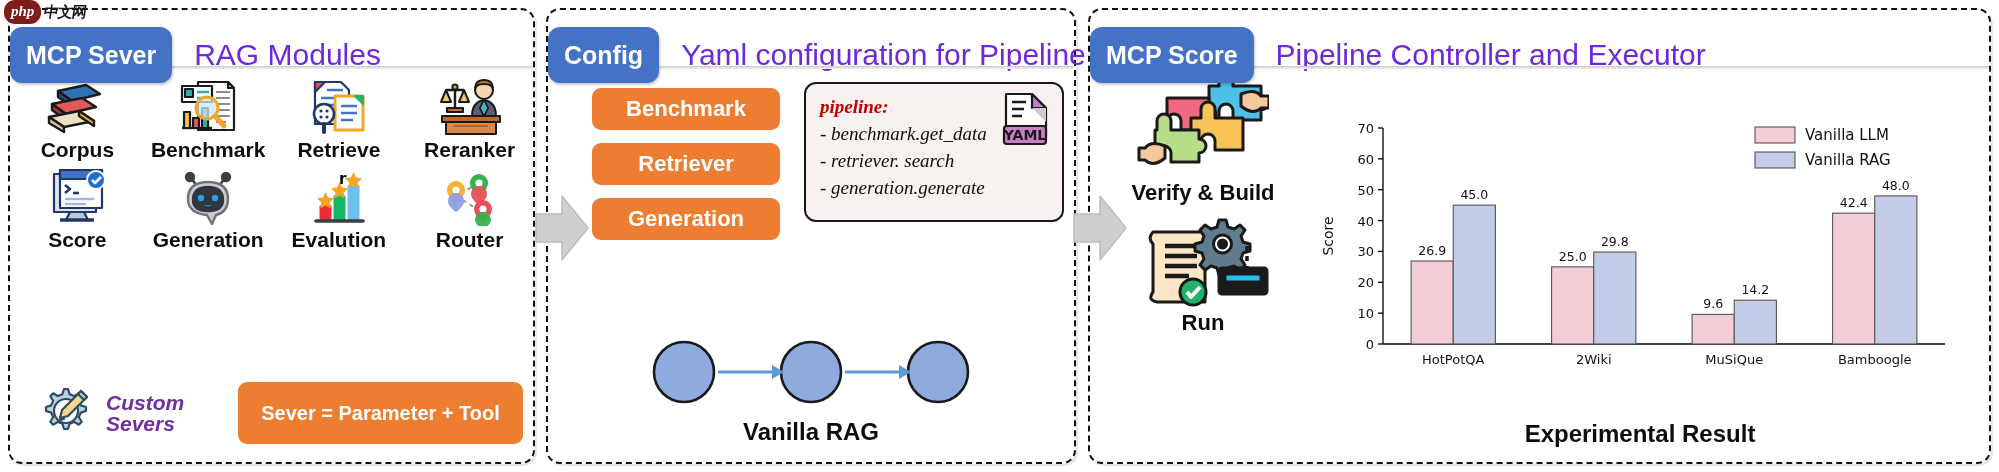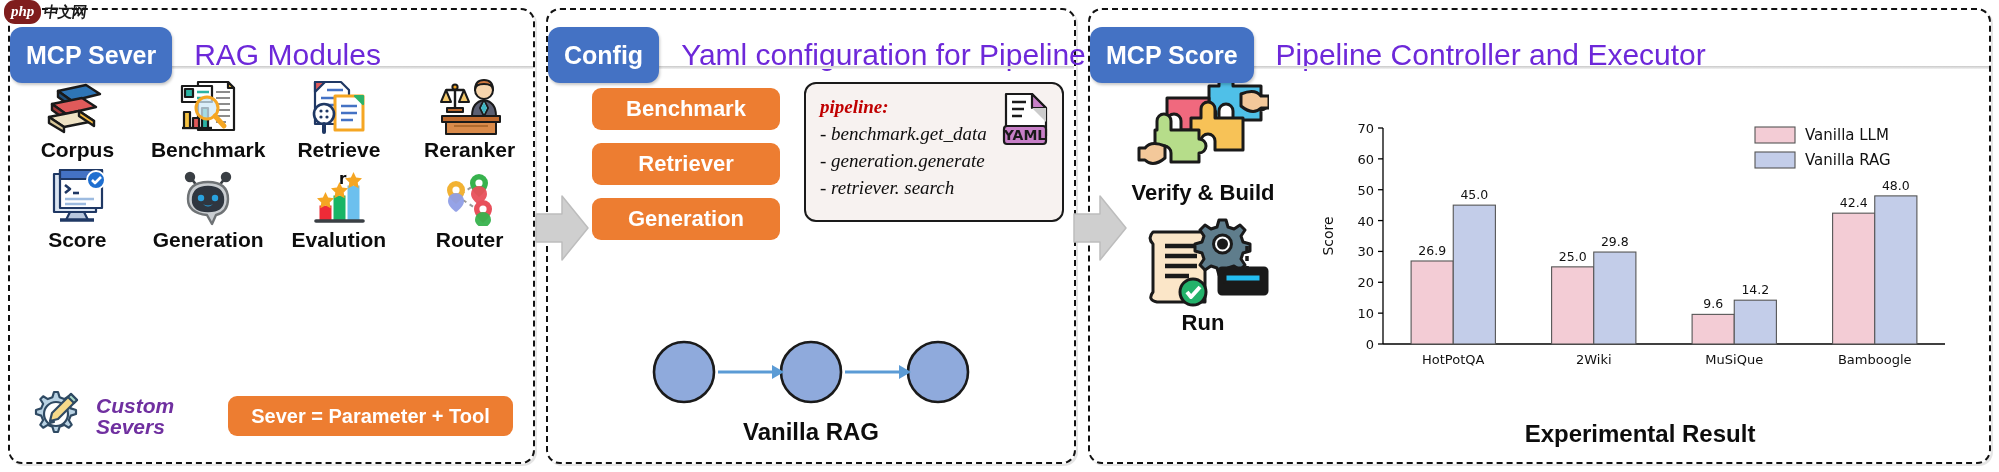--- a/index.html
+++ b/index.html
@@ -96,36 +96,36 @@
   }
   .module .mod-icon {
     height: 58px; display: flex; align-items: flex-end; justify-content: center;
   }
   .module .mod-label {
     font-size: 21px; font-weight: bold; color: #0d0d0d;
     white-space: nowrap;
   }
 
   .custom-row {
-    position: absolute; left: 16px; bottom: 18px;
+    position: absolute; left: 26px; bottom: 18px;
     width: calc(100% - 36px);
     display: flex; align-items: center; gap: 12px;
   }
   .custom-label {
     color: #7030a0; font-size: 21px; font-weight: bold; font-style: italic;
     line-height: 1.02; text-align: left; width: 104px;
   }
   .orange-pill {
     background: #ed7d31; color: #ffffff;
     border-radius: 9px;
     font-size: 20px; font-weight: bold;
     display: flex; align-items: center; justify-content: center;
     white-space: nowrap;
   }
-  #sever-formula-pill { height: 40px; flex: 1; margin-left: 16px; }
+  #sever-formula-pill { height: 62px; flex: 1; margin-left: 16px; }
 
   
   .big-arrow { position: absolute; top: 192px; z-index: 20; }
   #arrow-1 { left: 534px; }
   #arrow-2 { left: 1072px; }
 
   
   .cfg-pills {
     position: absolute; left: 44px; top: 78px;
     display: flex; flex-direction: column; gap: 13px;
@@ -391,22 +391,22 @@
 
     <div class="cfg-pills">
       <div class="orange-pill">Benchmark</div>
       <div class="orange-pill">Retriever</div>
       <div class="orange-pill">Generation</div>
     </div>
 
     <div class="yaml-card">
       <div class="yaml-head">pipeline:</div>
       <div class="yaml-line">- benchmark.get_data</div>
+      <div class="yaml-line">- retriever. search</div>
       <div class="yaml-line">- generation.generate</div>
-      <div class="yaml-line">- retriever. search</div>
       <span class="yaml-file-icon">
         <svg width="52" height="58" viewBox="0 0 52 58">
           <g stroke="#1a1a1a" stroke-width="2.2" stroke-linejoin="round">
             <path d="M6 2 H32 L46 16 V44 H6 Z" fill="#ffffff"></path>
             <path d="M32 2 L46 16 H32 Z" fill="#c77fc7"></path>
             <path d="M32 16 L46 16 L46 30 Z" fill="#cccccc" stroke="none"></path>
             <path d="M12 10 H26 M12 17 H24 M12 24 H22" stroke="#1a1a1a" stroke-width="2.4"></path>
             <rect x="4" y="34" width="42" height="18" rx="3" fill="#c77fc7"></rect>
             <text x="25" y="48" text-anchor="middle" font-size="14" font-weight="bold" font-family="DejaVu Sans Mono, monospace" fill="#1a1a1a" stroke="none">YAML</text>
           </g>

